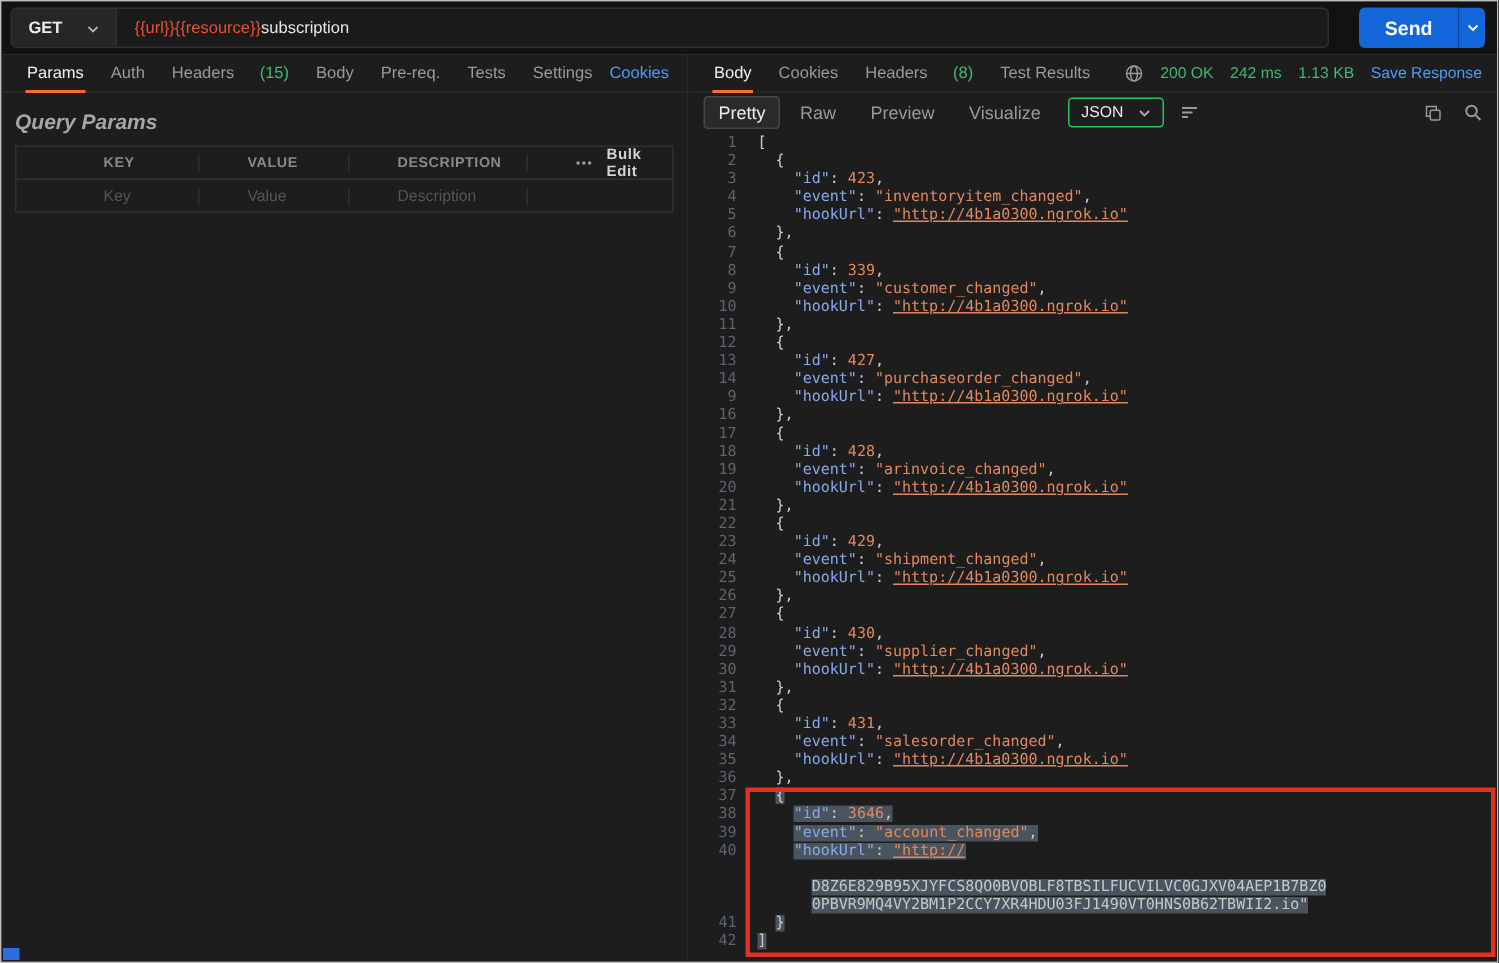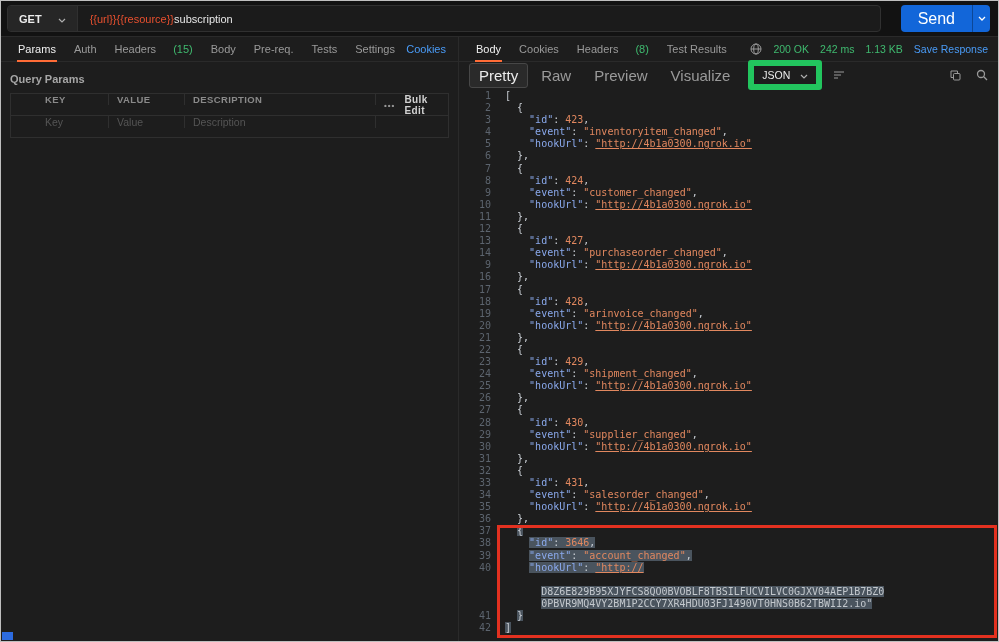--- a/index.html
+++ b/index.html
@@ -8,64 +8,64 @@
   .window{position:relative;width:999px;height:642px;background:#1d1d1d;border:1px solid #bfbfbf;overflow:hidden;}
 
   
   .reqbar{height:36px;background:#121212;display:flex;align-items:center;padding:0 6px;gap:20px;border-bottom:1px solid #2a2a2a;}
   .url-container{flex:1;display:flex;align-items:center;height:27px;background:#1b1b1b;border:1px solid #303030;border-radius:4px;overflow:hidden;}
   .method{display:flex;align-items:center;gap:16px;padding:0 11px;height:100%;background:#262626;border-right:1px solid #303030;color:#ededed;font-size:11px;font-weight:bold;cursor:pointer;}
   .url-text{padding:0 12px;font-size:11px;white-space:nowrap;}
   .var{color:#e8502f;}
   .path{color:#e6e6e6;}
   .send-group{display:flex;height:27px;margin-right:2px;}
-  .send-main{background:#1266d9;color:#fff;font-size:16px;font-weight:normal;border:none;padding:0 17px;border-radius:4px 0 0 4px;cursor:pointer;font-family:inherit;}
+  .send-main{background:#1266d9;color:#fff;font-size:13px;font-weight:bold;border:none;padding:0 17px;border-radius:4px 0 0 4px;cursor:pointer;font-family:inherit;}
   .send-caret{background:#1266d9;border:none;border-left:1px solid rgba(0,0,0,.3);width:18px;border-radius:0 4px 4px 0;display:flex;align-items:center;justify-content:center;cursor:pointer;}
 
   
   .main{display:flex;height:604px;}
   .left{width:458px;border-right:1px solid #2a2a2a;display:flex;flex-direction:column;background:#1d1d1d;}
   .right{flex:1;display:flex;flex-direction:column;background:#1d1d1d;min-width:0;}
 
   
   .tabs-row{height:25px;display:flex;align-items:center;padding:0 8px;border-bottom:1px solid #2a2a2a;flex:none;}
   .tabs{display:flex;height:100%;}
   .tab{padding:0 9px;font-size:11px;color:#9a9a9a;height:100%;display:flex;align-items:center;position:relative;cursor:pointer;white-space:nowrap;text-align:right;}
   .tab.active{color:#f0f0f0;}
   .tab.active::after{content:"";position:absolute;left:8px;right:8px;bottom:-1px;height:2px;background:#ff6c37;}
   .count{color:#3fba6f;margin-left:17px;}
   .cookies{margin-left:auto;color:#4a9cf8;font-size:11px;cursor:pointer;padding-right:4px;}
 
   
-  .qp-title{font-size:11px;font-weight:bold;color:#a6a6a6;padding:11px 9px 8px;}
+  .qp-title{font-size:14px;font-weight:bold;color:#a6a6a6;padding:11px 9px 8px;font-style:italic;}
   .qp-table{margin:0 9px;border:1px solid #2f2f2f;font-size:10.5px;background:#1d1d1d;}
-  .qp-row{display:flex;align-items:flex-start;height:21px;}
+  .qp-row{display:flex;align-items:center;height:21px;gap:24px;}
   .qp-row + .qp-row{border-top:1px solid #2f2f2f;}
   .qp-row.data{height:22px;}
   .qp-cell{border-right:1px solid #2f2f2f;display:flex;align-items:center;padding:0 8px;color:#8f8f8f;min-width:0;}
   .qp-check{width:26px;flex:none;}
   .qp-key{width:72px;flex:none;}
   .qp-value{width:76px;flex:none;}
   .qp-desc{flex:1;}
   .qp-actions{width:72px;flex:none;border-right:none;justify-content:flex-end;gap:9px;}
   .qp-head .qp-cell{color:#8a8a8a;font-size:9.5px;font-weight:bold;letter-spacing:.4px;}
   .more-dots{color:#9a9a9a;font-size:8px;letter-spacing:1px;cursor:pointer;}
   .bulk-edit{color:#d2d2d2;font-weight:bold;font-size:10px;cursor:pointer;}
   .placeholder{color:#555;}
 
   
   .resp-meta{margin-left:auto;display:flex;align-items:center;gap:11px;font-size:10.5px;padding-right:2px;}
   .meta-green{color:#3fba6f;}
   .save{color:#4a9cf8;cursor:pointer;}
 
   
   .viewbar{height:26px;display:flex;align-items:center;gap:3px;padding:0 10px;flex:none;}
-  .view-btn{font-size:15px;color:#9a9a9a;padding:3px 9px;border:1px solid transparent;border-radius:3px;cursor:pointer;}
+  .view-btn{font-size:12px;color:#9a9a9a;padding:3px 9px;border:1px solid transparent;border-radius:3px;cursor:pointer;}
   .view-btn.active{color:#ececec;border-color:#474747;background:#2a2a2a;}
-  .format-select{display:flex;align-items:center;gap:10px;font-size:10.5px;color:#ececec;border:6px solid #22c55e;border-radius:3px;padding:3px 8px;margin-left:5px;cursor:pointer;}
+  .format-select{display:flex;align-items:center;gap:10px;font-size:10.5px;color:#ececec;border:1px solid #22c55e;border-radius:3px;padding:3px 8px;margin-left:5px;cursor:pointer;}
   .icon-btn{margin-left:8px;cursor:pointer;display:flex;align-items:center;}
   .right-icons{margin-left:auto;display:flex;gap:15px;align-items:center;}
 
   
   .code{flex:1;overflow:hidden;padding-top:2px;font-family:"DejaVu Sans Mono",monospace;font-size:10px;}
   .crow{display:flex;height:12.1px;line-height:12.1px;white-space:pre;}
   .gut{width:36px;flex:none;text-align:right;color:#5c646e;padding-right:4px;}
   .ctext{margin-left:10px;}
   .t-p{color:#c9ced4;}
   .t-k{color:#8aa9ec;}
@@ -226,21 +226,21 @@
         </div>
       </div>
       <div class="code" id="code-rows">
           <div class="crow"><span class="gut">1</span><span class="ctext"><span class="t-p">[</span></span></div>
           <div class="crow"><span class="gut">2</span><span class="ctext"><span class="t-i">  </span><span class="t-p">{</span></span></div>
           <div class="crow"><span class="gut">3</span><span class="ctext"><span class="t-i">    </span><span class="t-k">"id"</span><span class="t-p">: </span><span class="t-v">423</span><span class="t-p">,</span></span></div>
           <div class="crow"><span class="gut">4</span><span class="ctext"><span class="t-i">    </span><span class="t-k">"event"</span><span class="t-p">: </span><span class="t-v">"inventoryitem_changed"</span><span class="t-p">,</span></span></div>
           <div class="crow"><span class="gut">5</span><span class="ctext"><span class="t-i">    </span><span class="t-k">"hookUrl"</span><span class="t-p">: </span><span class="t-l">"http://4b1a0300.ngrok.io"</span></span></div>
           <div class="crow"><span class="gut">6</span><span class="ctext"><span class="t-i">  </span><span class="t-p">},</span></span></div>
           <div class="crow"><span class="gut">7</span><span class="ctext"><span class="t-i">  </span><span class="t-p">{</span></span></div>
-          <div class="crow"><span class="gut">8</span><span class="ctext"><span class="t-i">    </span><span class="t-k">"id"</span><span class="t-p">: </span><span class="t-v">424</span><span class="t-p">,</span></span></div>
+          <div class="crow"><span class="gut">8</span><span class="ctext"><span class="t-i">    </span><span class="t-k">"id"</span><span class="t-p">: </span><span class="t-v">339</span><span class="t-p">,</span></span></div>
           <div class="crow"><span class="gut">9</span><span class="ctext"><span class="t-i">    </span><span class="t-k">"event"</span><span class="t-p">: </span><span class="t-v">"customer_changed"</span><span class="t-p">,</span></span></div>
           <div class="crow"><span class="gut">10</span><span class="ctext"><span class="t-i">    </span><span class="t-k">"hookUrl"</span><span class="t-p">: </span><span class="t-l">"http://4b1a0300.ngrok.io"</span></span></div>
           <div class="crow"><span class="gut">11</span><span class="ctext"><span class="t-i">  </span><span class="t-p">},</span></span></div>
           <div class="crow"><span class="gut">12</span><span class="ctext"><span class="t-i">  </span><span class="t-p">{</span></span></div>
           <div class="crow"><span class="gut">13</span><span class="ctext"><span class="t-i">    </span><span class="t-k">"id"</span><span class="t-p">: </span><span class="t-v">427</span><span class="t-p">,</span></span></div>
           <div class="crow"><span class="gut">14</span><span class="ctext"><span class="t-i">    </span><span class="t-k">"event"</span><span class="t-p">: </span><span class="t-v">"purchaseorder_changed"</span><span class="t-p">,</span></span></div>
           <div class="crow"><span class="gut">9</span><span class="ctext"><span class="t-i">    </span><span class="t-k">"hookUrl"</span><span class="t-p">: </span><span class="t-l">"http://4b1a0300.ngrok.io"</span></span></div>
           <div class="crow"><span class="gut">16</span><span class="ctext"><span class="t-i">  </span><span class="t-p">},</span></span></div>
           <div class="crow"><span class="gut">17</span><span class="ctext"><span class="t-i">  </span><span class="t-p">{</span></span></div>
           <div class="crow"><span class="gut">18</span><span class="ctext"><span class="t-i">    </span><span class="t-k">"id"</span><span class="t-p">: </span><span class="t-v">428</span><span class="t-p">,</span></span></div>

